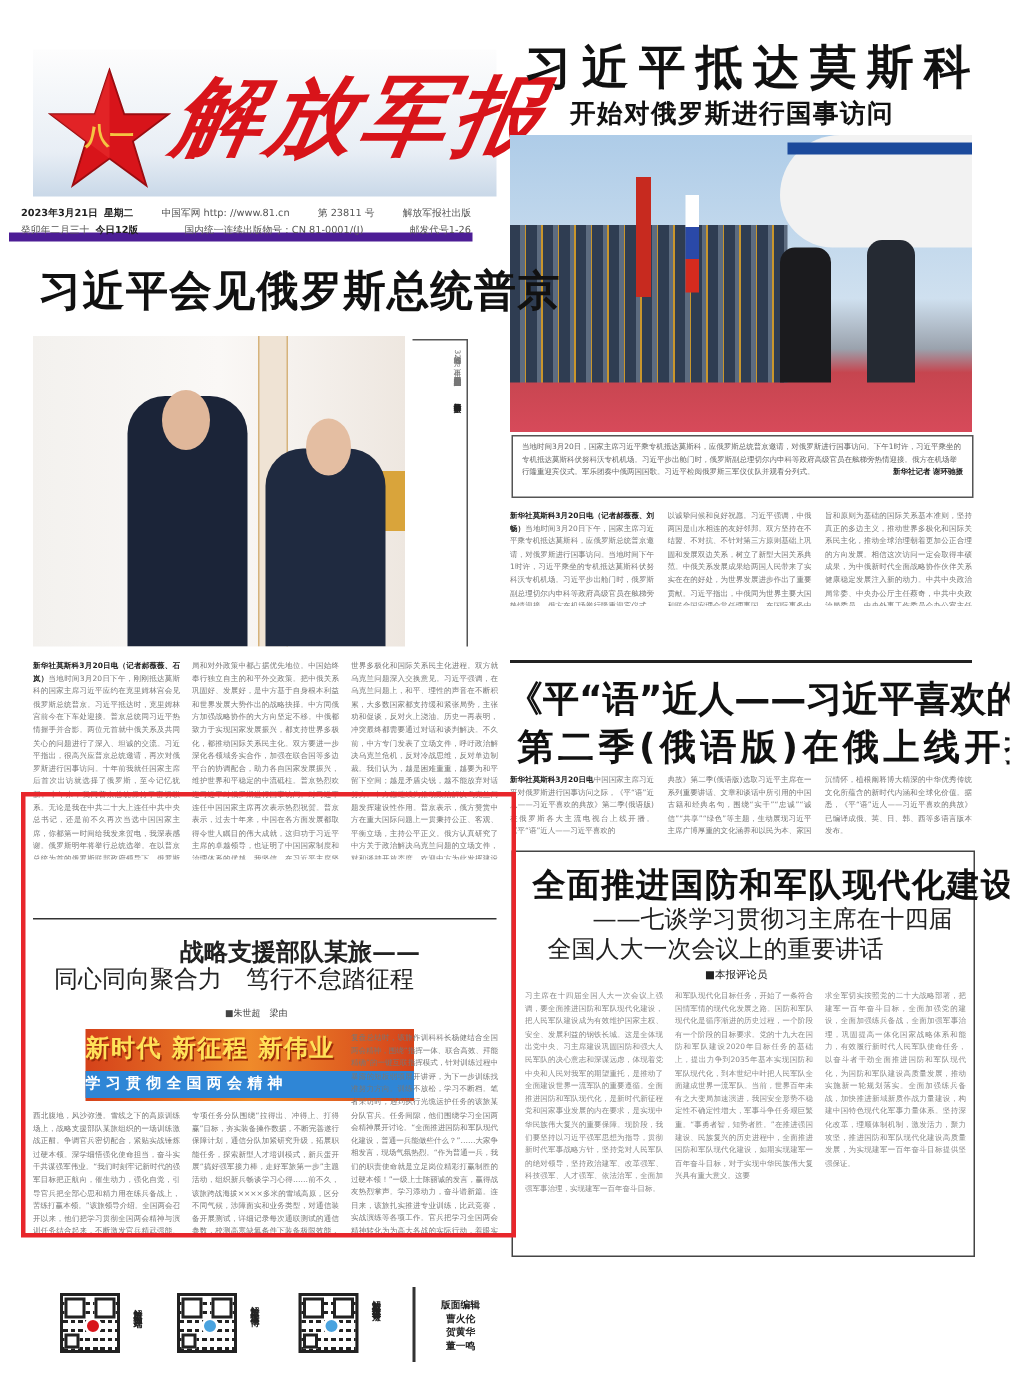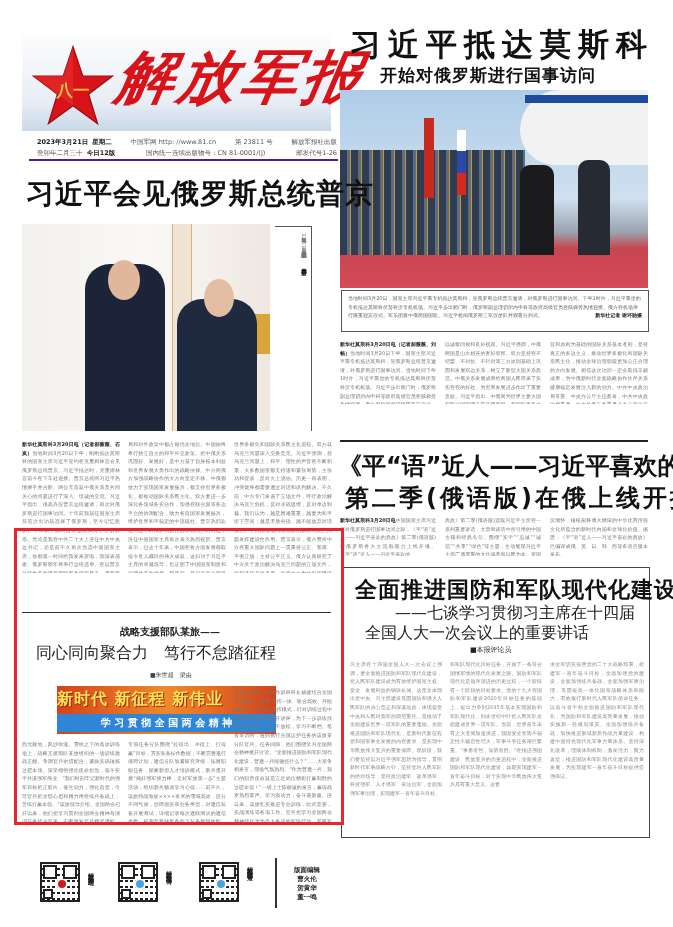--- a/index.html
+++ b/index.html
@@ -1,21 +1,21 @@
 <!DOCTYPE html>
 <html><head>
 <meta charset="utf-8">
 <style>
 *{box-sizing:border-box;margin:0;padding:0}
 body{width:673px;height:927px;background:#fff;font-family:"DejaVu Sans","Liberation Sans",sans-serif;position:relative;overflow:hidden;color:#222}
 .abs{position:absolute}
 .masthead{left:22px;top:33px;width:309px;height:98px;background:linear-gradient(#fdfdfd,#e8eef5 70%,#c9d8e8);}
 .star{left:10px;top:12px;width:82px;height:82px}
 .logo-text{left:95px;top:6px;font-family:"DejaVu Serif",serif;font-size:58px;font-style:italic;font-weight:bold;color:#d8141a;letter-spacing:4px;transform:skewX(-10deg);white-space:nowrap}
-.dateline{left:29px;top:133px;width:309px;height:28px;border-bottom:2px solid #4c1d95;font-size:6.5px;color:#555}
+.dateline{left:6px;top:133px;width:309px;height:28px;border-bottom:6px solid #4c1d95;font-size:6.5px;color:#555}
 .dateline .r1,.dateline .r2{position:absolute;left:8px;width:300px;display:flex;justify-content:space-between}
 .dateline .r1{top:5px}.dateline .r2{top:16px}
 .b{font-weight:bold;color:#222}
 .h-main{font-weight:bold;color:#111;white-space:nowrap}
 .red-box{left:14px;top:528px;width:330px;height:297px;border:3px solid #e8262b}
 .photo{overflow:hidden}
 .text-col{font-size:5px;line-height:8.6px;color:#777;text-align:justify;overflow:hidden;word-break:break-all}
 .text-col .lead{color:#222;font-weight:bold}
 .rule{background:#222;height:1.5px}
 .qr{width:40px;height:40px;background:
@@ -100,26 +100,26 @@
 <div class="abs h-main" style="left:355px;top:575px;font-size:22px;letter-spacing:1px">全面推进国防和军队现代化建设</div>
 <div class="abs" style="left:395px;top:603px;font-family:'DejaVu Serif',serif;font-size:16px;color:#222">——七谈学习贯彻习主席在十四届</div>
 <div class="abs" style="left:365px;top:623px;font-family:'DejaVu Serif',serif;font-size:16px;color:#222">全国人大一次会议上的重要讲话</div>
 <div class="abs" style="left:470px;top:645px;font-size:7px;color:#222">■本报评论员</div>
 <div class="abs text-col" style="left:350px;top:660px;width:92px;height:172px;color:#888">习主席在十四届全国人大一次会议上强调，要全面推进国防和军队现代化建设，把人民军队建设成为有效维护国家主权、安全、发展利益的钢铁长城。这是全体现出党中央、习主席建设巩固国防和强大人民军队的决心意志和深谋远虑，体现着党中央和人民对我军的期望重托，是推动了全面建设世界一流军队的重要遵循。全面推进国防和军队现代化，是新时代新征程党和国家事业发展的内在要求，是实现中华民族伟大复兴的重要保障。现阶段，我们要坚持以习近平强军思想为指导，贯彻新时代军事战略方针，坚持党对人民军队的绝对领导，坚持政治建军、改革强军、科技强军、人才强军、依法治军，全面加强军事治理，实现建军一百年奋斗目标。</div>
 <div class="abs text-col" style="left:450px;top:660px;width:92px;height:172px;color:#888">和军队现代化目标任务，开始了一条符合国情军情的现代化发展之路。国防和军队现代化是循序渐进的历史过程，一个阶段有一个阶段的目标要求。党的十九大在国防和军队建设2020年目标任务的基础上，提出力争到2035年基本实现国防和军队现代化，到本世纪中叶把人民军队全面建成世界一流军队。当前，世界百年未有之大变局加速演进，我国安全形势不稳定性不确定性增大，军事斗争任务艰巨繁重。“事勇者智，知势者胜。”在推进强国建设、民族复兴的历史进程中，全面推进国防和军队现代化建设，如期实现建军一百年奋斗目标，对于实现中华民族伟大复兴具有重大意义。这要</div>
 <div class="abs text-col" style="left:550px;top:660px;width:94px;height:172px;color:#888">求全军切实按照党的二十大战略部署，把建军一百年奋斗目标，全面加强党的建设，全面加强练兵备战，全面加强军事治理，巩固提高一体化国家战略体系和能力，有效履行新时代人民军队使命任务，以奋斗者干劲全面推进国防和军队现代化，为国防和军队建设高质量发展，推动实施新一轮规划落实。全面加强练兵备战，加快推进新域新质作战力量建设，构建中国特色现代化军事力量体系。坚持深化改革，理顺体制机制，激发活力，聚力攻坚，推进国防和军队现代化建设高质量发展，为实现建军一百年奋斗目标提供坚强保证。</div>
 
 <div class="abs red-box"></div>
 <div class="abs rule" style="left:22px;top:612px;width:309px;height:1px;background:#333"></div>
-<div class="abs" style="left:120px;top:625px;font-family:'DejaVu Serif',serif;font-size:10px;font-weight:bold;color:#222">战略支援部队某旅——</div>
+<div class="abs" style="left:120px;top:625px;font-family:'DejaVu Serif',serif;font-size:16px;font-weight:bold;color:#222">战略支援部队某旅——</div>
 <div class="abs" style="left:36px;top:643px;font-size:16px;color:#222;white-space:nowrap">同心同向聚合力　笃行不怠踏征程</div>
 <div class="abs" style="left:150px;top:671px;font-size:6px;color:#444">■朱世超　梁由</div>
 <div class="abs banner">
   <div class="abs" style="left:0;top:3px;width:219px;text-align:left;font-size:16px;font-weight:bold;color:#ffe259;letter-spacing:1px;text-shadow:1px 1px 0 #9b2a0a">新时代 新征程 新伟业</div>
-  <div class="abs" style="left:0;top:28px;width:219px;height:18px;background:#2f86d6;text-align:center;font-size:10px;line-height:18px;color:#fff;font-weight:bold">学 习 贯 彻 全 国 两 会 精 神</div>
+  <div class="abs" style="left:0;top:28px;width:219px;height:18px;background:#2f86d6;font-size:10px;line-height:18px;color:#fff;font-weight:bold">学 习 贯 彻 全 国 两 会 精 神</div>
 </div>
 <div class="abs text-col" style="left:22px;top:740px;width:98px;height:82px">西北腹地，风沙弥漫。雪线之下的高原训练场上，战略支援部队某旅组织的一场训练激战正酣。争调官兵密切配合，紧贴实战锤炼过硬本领。深学细悟强化使命担当，奋斗实干共谋强军伟业。“我们时刻牢记新时代的强军目标把正航向，催生动力，强化自觉，引导官兵把全部心思和精力用在练兵备战上，苦练打赢本领。”该旅领导介绍。全国两会召开以来，他们把学习贯彻全国两会精神与演训任务结合起来，不断激发官兵精武强能、战位建功热情，着力提升备战打仗能力。针对人员分散、任务多样的实际，该旅灵活采取“一个主题，多种形式”教育模式，推进学习贯彻全国两会精神；</div>
 <div class="abs text-col" style="left:128px;top:740px;width:98px;height:82px">专项任务分队围绕“拉得出、冲得上、打得赢”目标，夯实装备操作数据，不断完善遂行保障计划，通信分队加紧研究升级，拓展职能任务，探索新型人才培训模式，新兵蛋开展“搞好强军接力棒，走好军旅第一步”主题活动，组织新兵畅谈学习心得……前不久，该旅跨战海拔××××多米的雪域高原，区分不同气候，涉障面实和业务类型，对通信装备开展测试，详细记录每次通联测试的通信参数，校测高寒缺氧条件下装备极限效能，砥砺官兵条件和复杂电磁环境下组网联通的能力。“加强各领域战略布局一体融合，战略资源一体整合，战略力量一体运用……”</div>
 <div class="abs text-col" style="left:234px;top:688px;width:98px;height:134px">复盘总结时，该旅作训科科长杨健结合全国两会精神，围绕“指挥一体、联合高效、拜能精确”的一键互联指挥模式，针对训练过程中暴露的短板弱项展开讲评，为下一步训练找准努力方向。训练不放松，学习不断档。笔者采访时，遇到执行光缆运护任务的该旅某分队官兵。任务间隙，他们围绕学习全国两会精神展开讨论。“全面推进国防和军队现代化建设，普通一兵能做些什么？”……大家争相发言，现场气氛热烈。“作为普通一兵，我们的职责使命就是立足岗位精彩打赢制胜的过硬本领！”一级上士陈丽诚的发言，赢得战友热烈掌声。学习添动力，奋斗谱新篇。连日来，该旅扎实推进专业训练，比武竞赛，实战演练等各项工作。官兵把学习全国两会精神转化为为高大各战的实际行动，着眼实战挖掘装备性能极限，训练场上掀起新一轮练兵热潮。</div>
 
 <div class="abs" style="left:40px;top:862px">
   <div class="qr">
       <div class="qr-corner"></div>
       <div class="qr-dot" style="background:#d8141a"></div>
     </div>

